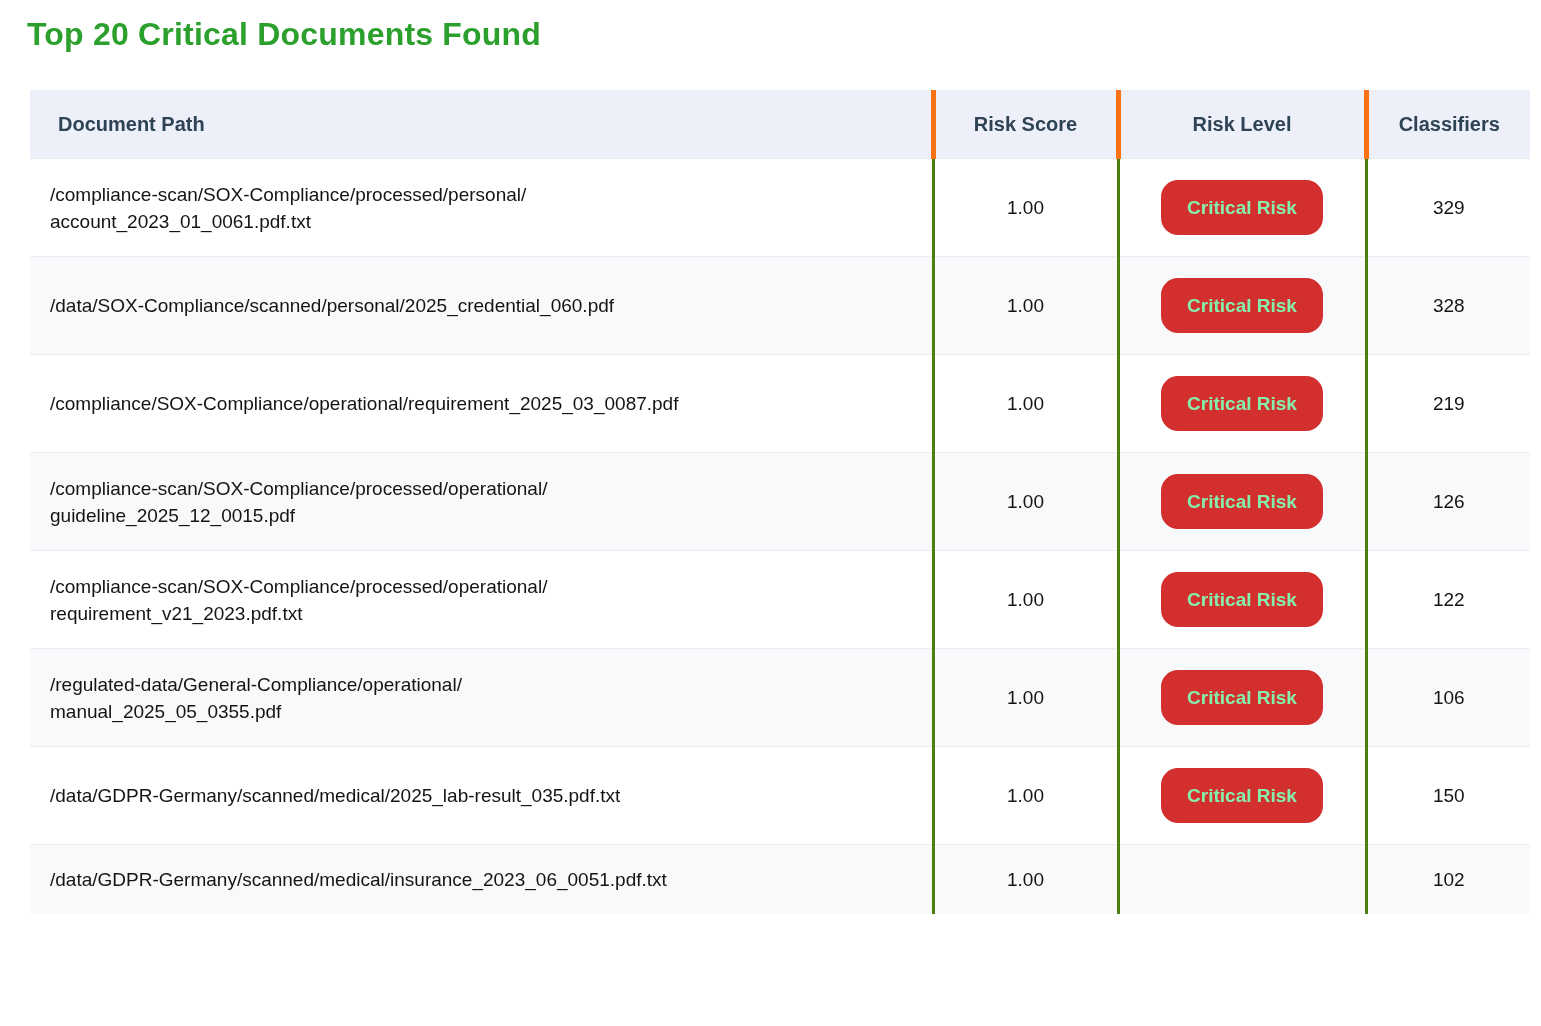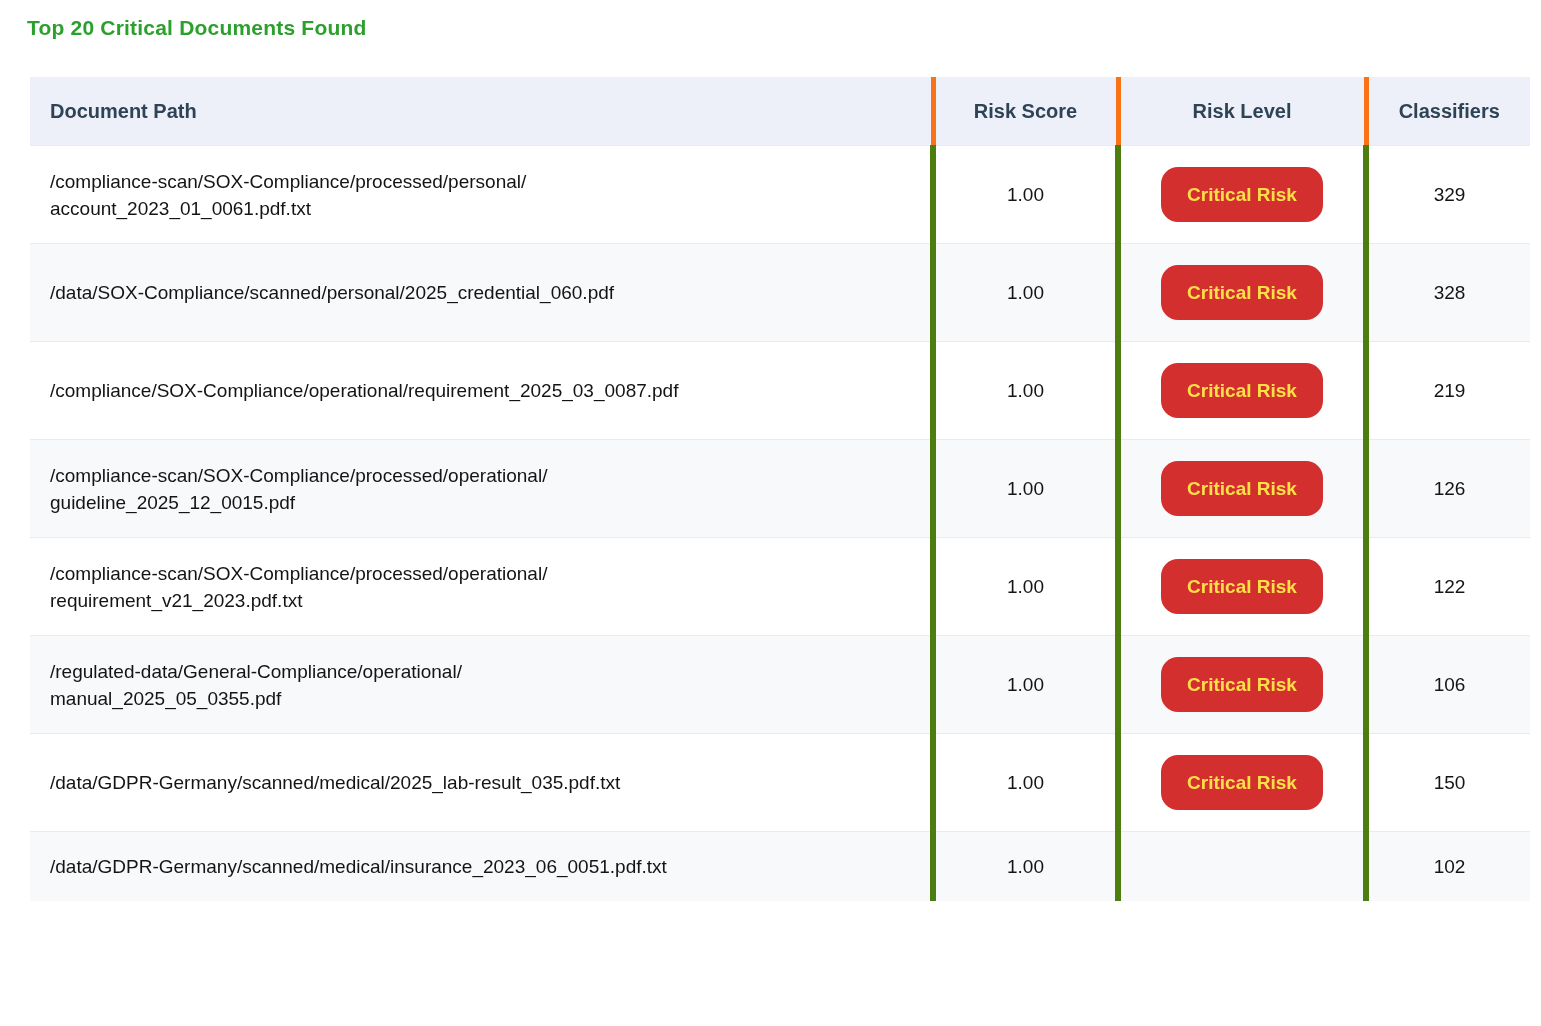--- a/index.html
+++ b/index.html
@@ -6,21 +6,21 @@
     margin: 0;
     padding: 0;
     width: 1541px;
     height: 1026px;
     overflow: hidden;
     background: #ffffff;
     font-family: "Liberation Sans", sans-serif;
   }
   .page-title {
     margin: 16px 0 0 27px;
-    font-size: 21px;
+    font-size: 32px;
     font-weight: 700;
     color: var(--title-green, #2ca02c);
     letter-spacing: 0.2px;
   }
   .table-wrap {
     margin: 37px 0 0 30px;
     width: 1500px;
   }
   table.report {
     border-collapse: collapse;
@@ -30,48 +30,48 @@
   col.c-path { width: 903px; }
   col.c-score { width: 185px; }
   col.c-level { width: 248px; }
   col.c-class { width: 164px; }
 
   thead th {
     background: var(--header-bg, #edf0f8);
     color: var(--header-text, #2f4356);
     font-size: 20px;
     font-weight: 700;
-    padding: 21px 20px;
+    padding: 21px 28px;
     line-height: 26px;
     text-align: center;
   }
   thead th.h-path { text-align: left; }
   thead th + th { border-left: 5px solid #f97316; }
 
   tbody td {
     font-size: 19px;
     color: #141414;
     padding: 21px 20px;
     line-height: 27px;
     border-top: 1px solid #e9ebf0;
     text-align: center;
     vertical-align: middle;
   }
-  tbody td + td { border-left: 6px solid #4d7c0f; }
+  tbody td + td { border-left: 3px solid #4d7c0f; }
   tbody td.cell-path {
     text-align: left;
     white-space: pre-line;
   }
   tbody tr:nth-child(even) { background: var(--row-alt-bg, #f8f9fb); }
   tbody tr:nth-child(odd)  { background: #ffffff; }
 
   .risk-badge {
     display: inline-block;
     background: var(--badge-red, #d32f2f);
-    color: #fde047;
+    color: #86efac;
     font-size: 19px;
     font-weight: 700;
     line-height: 23px;
     padding: 16px 26px;
     border-radius: 17px;
     white-space: nowrap;
   }
 </style>
 </head>
 <body>

